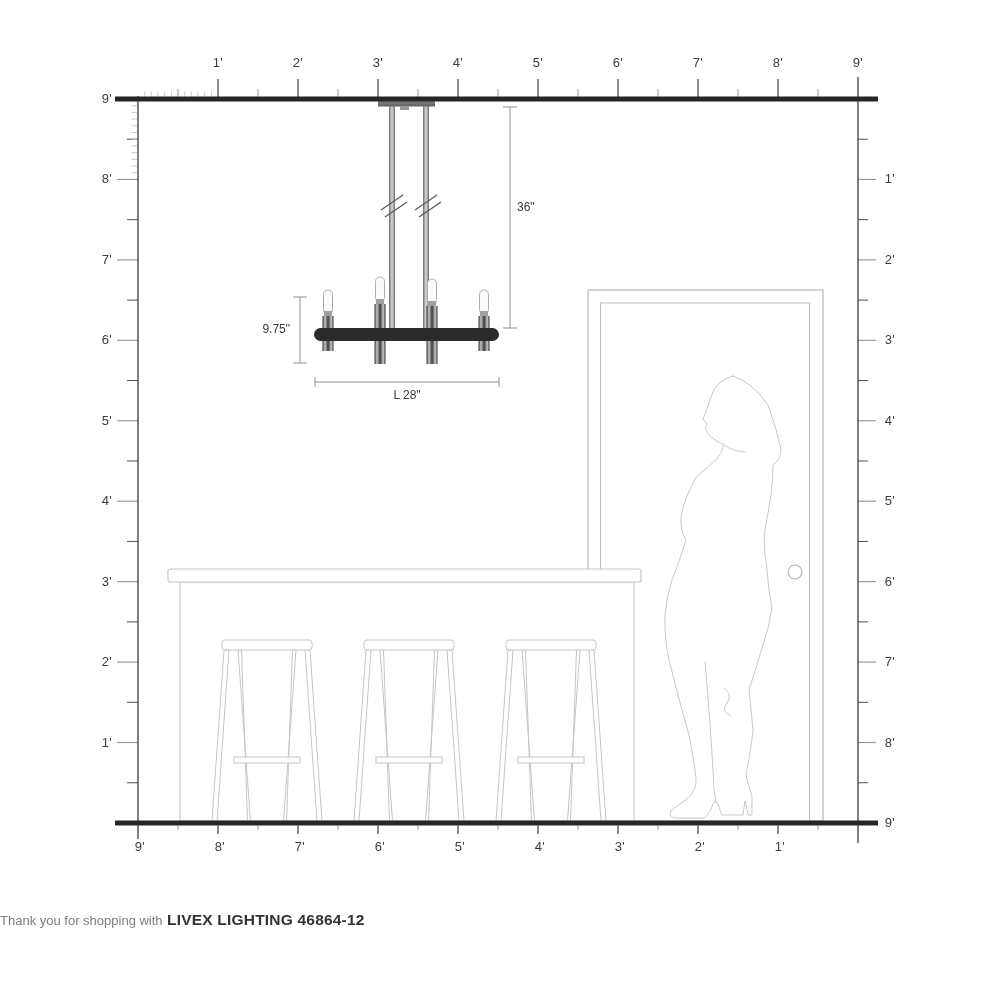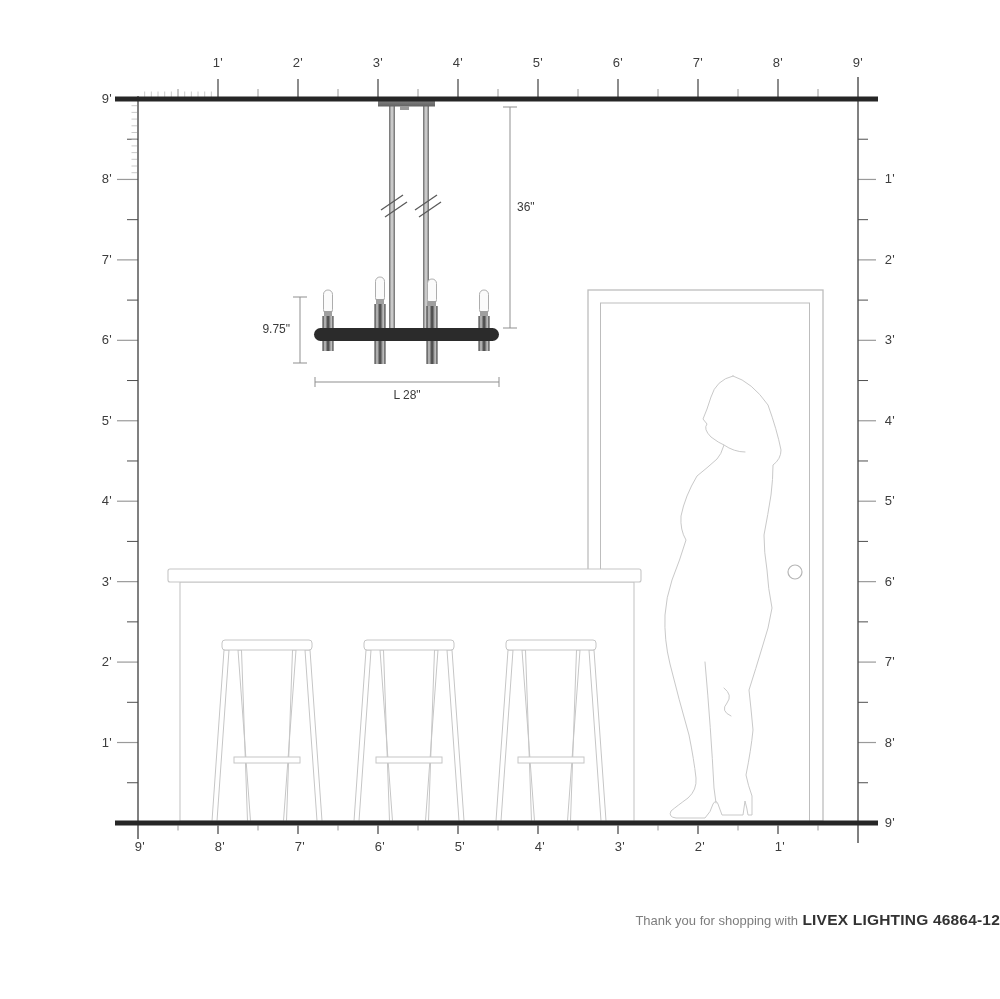--- a/index.html
+++ b/index.html
@@ -12,21 +12,21 @@
     position:absolute;transform:translate(-50%,-50%);
     font-size:13px;color:#3d3d3d;white-space:nowrap;letter-spacing:0.5px;
   }
   .dim-label{
     position:absolute;font-size:12px;color:#3a3a3a;white-space:nowrap;
   }
   #dim-drop-label{left:517px;top:200px;}
   #dim-height-label{left:232px;top:322px;width:58px;text-align:right;}
   #dim-length-label{left:315px;top:388px;width:184px;text-align:center;}
   #footer{
-    position:absolute;left:0;top:911px;width:1000px;text-align:right;
+    position:absolute;left:0;top:911px;width:1000px;text-align:left;
   }
   #footer .thanks{font-size:13px;color:#7d7d7d;}
   #footer .brand{font-size:15.5px;color:#323232;font-weight:bold;letter-spacing:0.2px;}
 </style>
 </head>
 <body>
 
 <div id="canvas">
 
   <svg id="scene-svg" width="1000" height="999" viewBox="0 0 1000 999">

